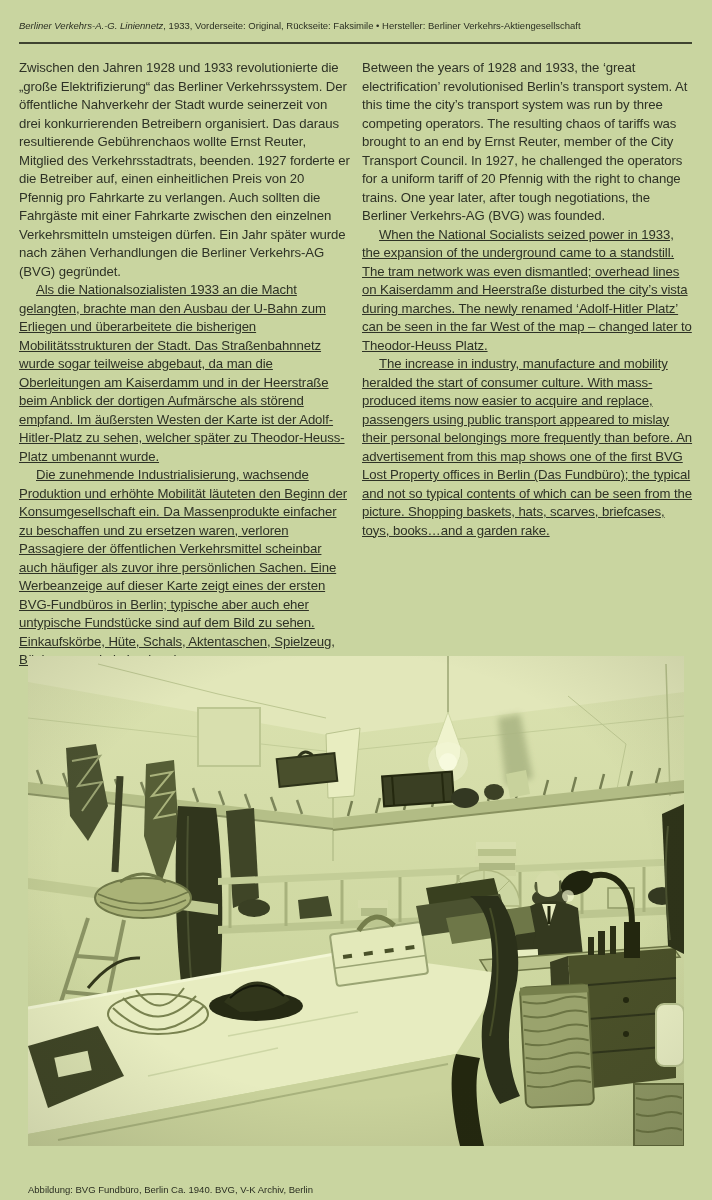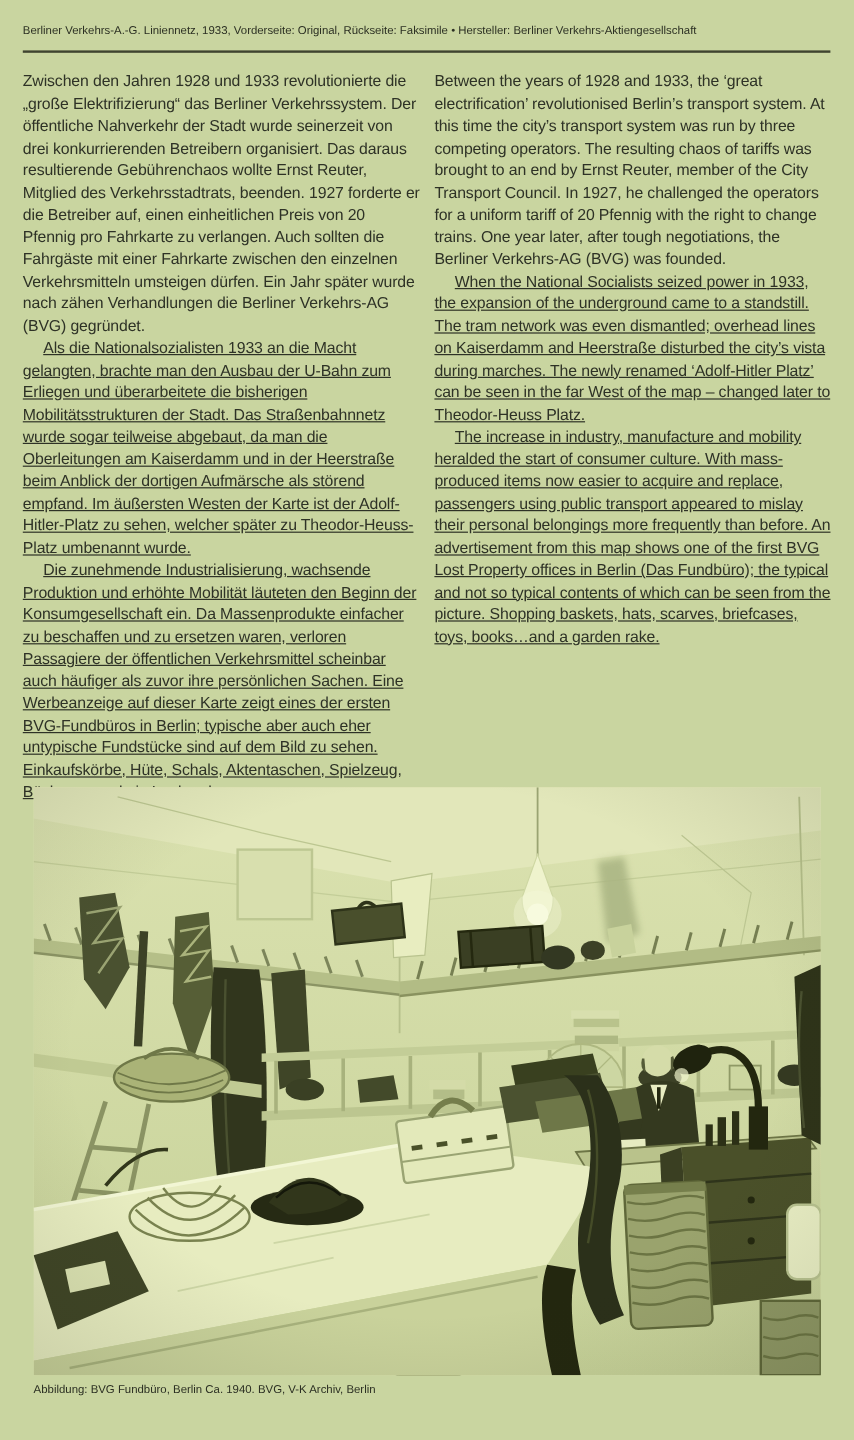--- a/index.html
+++ b/index.html
@@ -7,39 +7,39 @@
     width:712px;height:1200px;position:relative;overflow:hidden;
     background:#c9d5a0;
     font-family:"Liberation Sans","DejaVu Sans",sans-serif;
     color:#2e3226;
   }
   .header{
     position:absolute;left:19px;top:20px;right:20px;
     font-size:9.5px;letter-spacing:0;line-height:12px;color:#2b2f22;
     white-space:nowrap;
   }
-  .header .it{}
+  .header .it{font-style:italic;}
   .rule{
     position:absolute;left:19px;right:20px;top:42px;height:2px;
     background:#3f4430;
   }
   .content{
     position:absolute;left:19px;top:59px;width:674px;
     display:flex;gap:12px;
   }
   .col{flex:1;font-size:13.2px;line-height:18.5px;letter-spacing:-0.1px;}
   .col p{margin:0;}
   .col p.indent{text-indent:17px;text-decoration:underline;}
   figure.photo{
     position:absolute;left:28px;top:656px;width:656px;height:490px;margin:0;
     background:#d5dcab;
   }
   figure.photo svg{display:block;}
   .caption{
-    position:absolute;left:28px;top:1153px;
+    position:absolute;left:28px;top:1184px;
     font-size:9.5px;color:#2b2f22;letter-spacing:0;
   }
 </style>
 </head>
 <body>
 
 <div class="header">
   <span class="it">Berliner Verkehrs-A.-G. Liniennetz</span><span>, 1933, Vorderseite: Original, Rückseite: Faksimile • Hersteller: Berliner Verkehrs-Aktiengesellschaft</span>
 </div>
 <div class="rule"></div>

